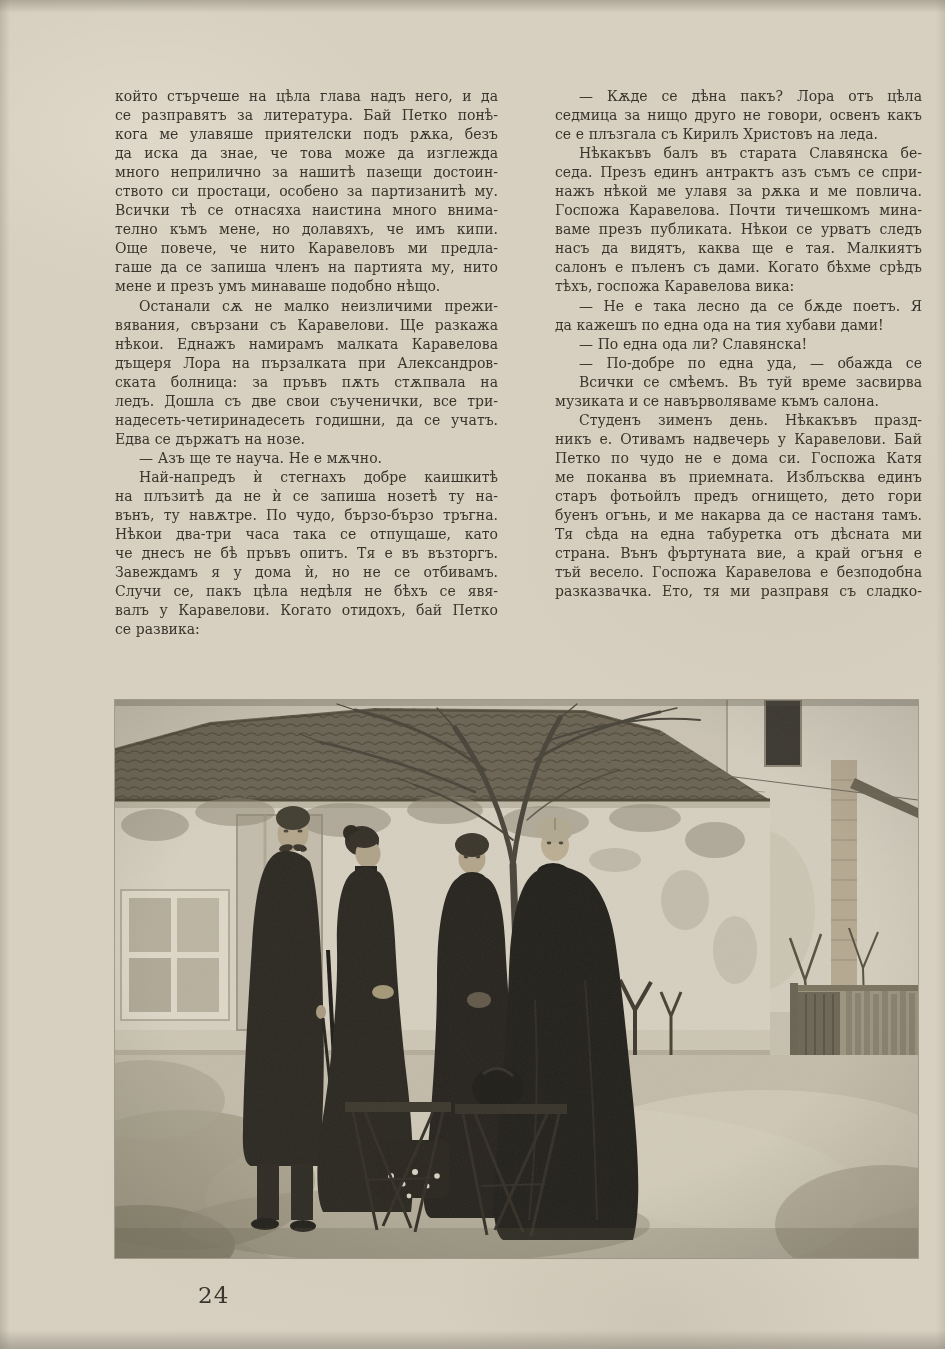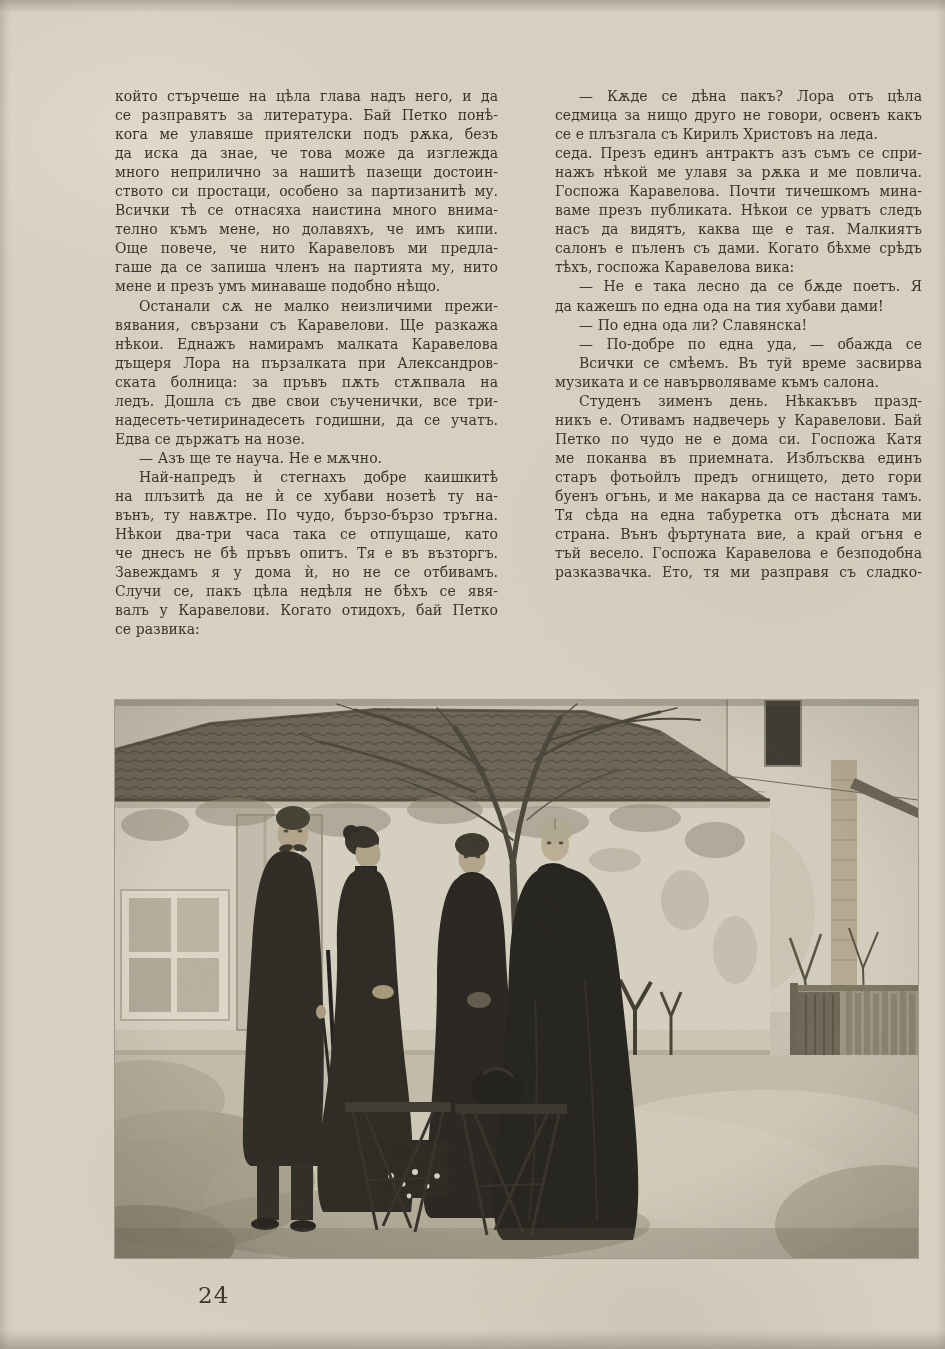--- a/index.html
+++ b/index.html
@@ -69,33 +69,34 @@
       <div class="line indent">Останали сѫ не малко неизличими прежи-</div>
       <div class="line">вявания, свързани съ Каравелови. Ще разкажа</div>
       <div class="line">нѣкои. Еднажъ намирамъ малката Каравелова</div>
       <div class="line">дъщеря Лора на пързалката при Александров-</div>
       <div class="line">ската болница: за пръвъ пѫть стѫпвала на</div>
       <div class="line">ледъ. Дошла съ две свои съученички, все три-</div>
       <div class="line">надесеть-четиринадесеть годишни, да се учатъ.</div>
       <div class="line para-end">Едва се държатъ на нозе.</div>
       <div class="line indent para-end">— Азъ ще те науча. Не е мѫчно.</div>
       <div class="line indent">Най-напредъ ѝ стегнахъ добре каишкитѣ</div>
-      <div class="line">на плъзитѣ да не ѝ се хубави нозетѣ ту на-</div>
+      <div class="line">на плъзитѣ да не ѝ се запиша нозетѣ ту на-</div>
       <div class="line">вънъ, ту навѫтре. По чудо, бързо-бързо тръгна.</div>
       <div class="line">Нѣкои два-три часа така се отпущаше, като</div>
       <div class="line">че днесъ не бѣ пръвъ опитъ. Тя е въ възторгъ.</div>
       <div class="line">Завеждамъ я у дома ѝ, но не се отбивамъ.</div>
       <div class="line">Случи се, пакъ цѣла недѣля не бѣхъ се явя-</div>
       <div class="line">валъ у Каравелови. Когато отидохъ, бай Петко</div>
       <div class="line para-end">се развика:</div>
     </div>
   <div class="col" id="col-right">
       <div class="line indent">— Кѫде се дѣна пакъ? Лора отъ цѣла</div>
       <div class="line">седмица за нищо друго не говори, освенъ какъ</div>
       <div class="line para-end">се е плъзгала съ Кирилъ Христовъ на леда.</div>
+      <div class="line indent">Нѣкакъвъ балъ въ старата Славянска бе-</div>
       <div class="line">седа. Презъ единъ антрактъ азъ съмъ се спри-</div>
       <div class="line">нажъ нѣкой ме улавя за рѫка и ме повлича.</div>
       <div class="line">Госпожа Каравелова. Почти тичешкомъ мина-</div>
       <div class="line">ваме презъ публиката. Нѣкои се урватъ следъ</div>
       <div class="line">насъ да видятъ, каква ще е тая. Малкиятъ</div>
       <div class="line">салонъ е пъленъ съ дами. Когато бѣхме срѣдъ</div>
       <div class="line para-end">тѣхъ, госпожа Каравелова вика:</div>
       <div class="line indent">— Не е така лесно да се бѫде поетъ. Я</div>
       <div class="line para-end">да кажешъ по една ода на тия хубави дами!</div>
       <div class="line indent para-end">— По една ода ли? Славянска!</div>

